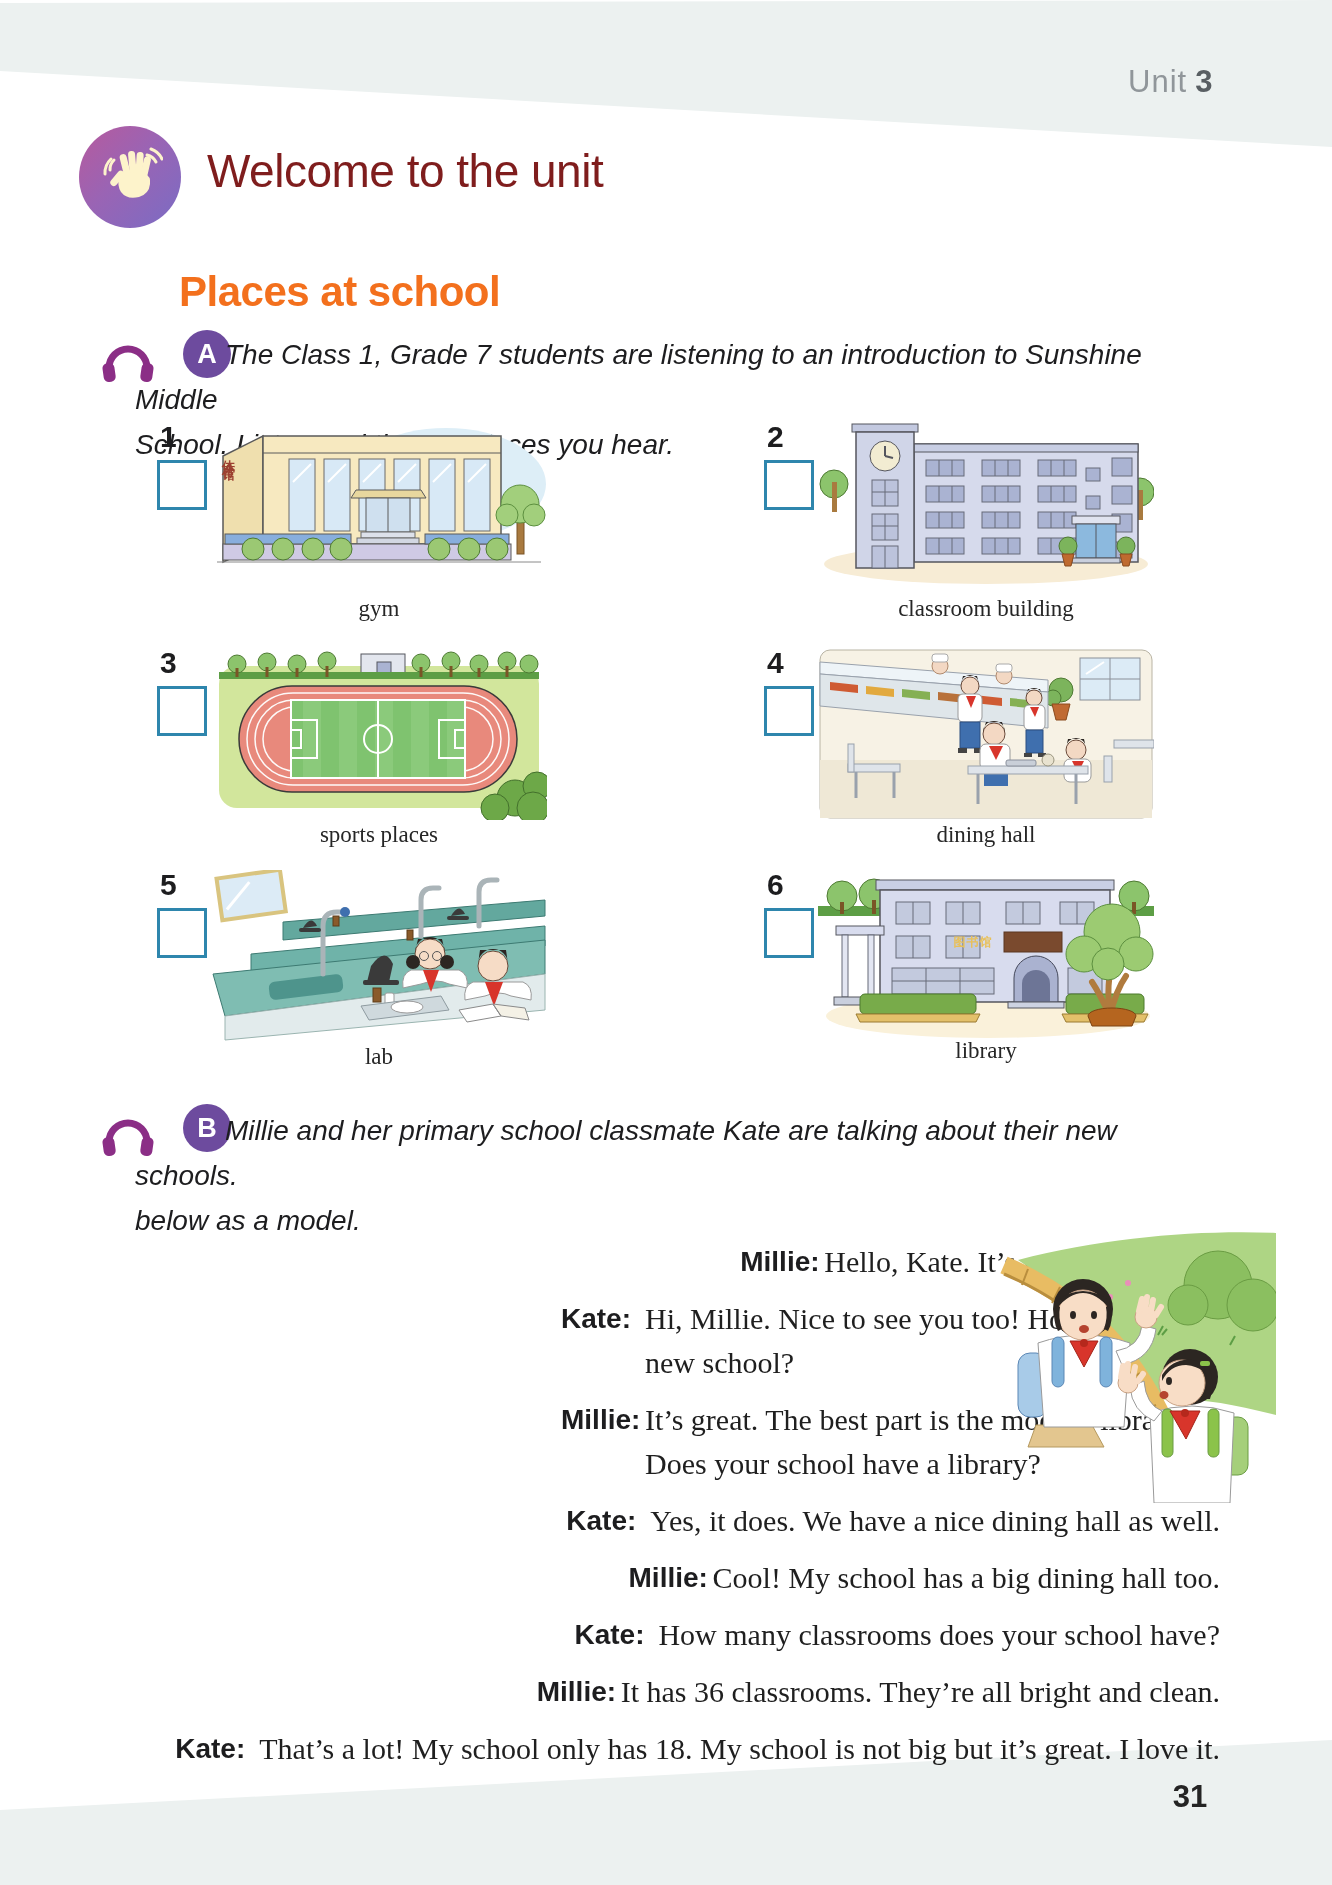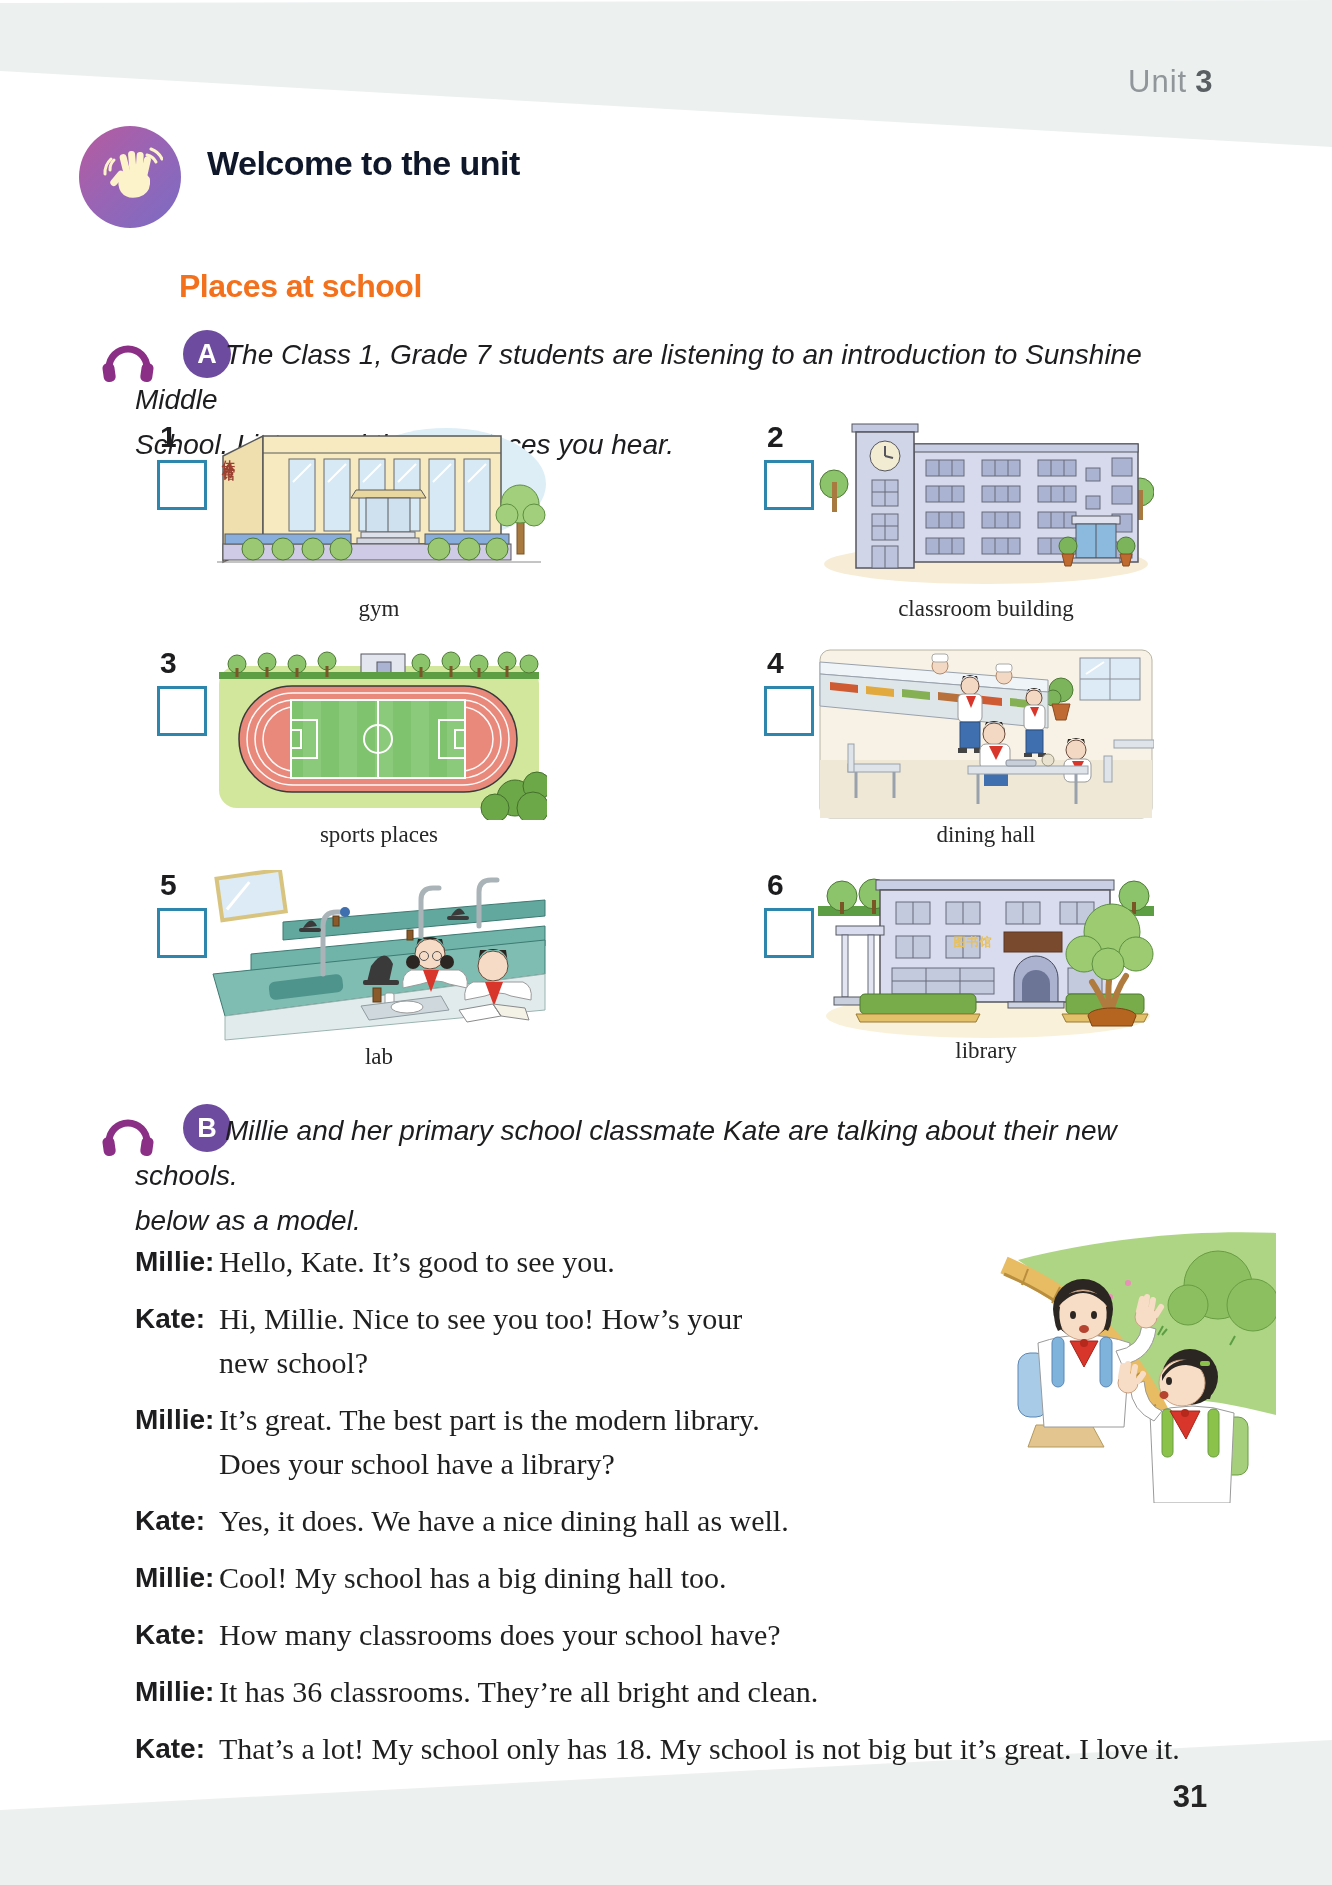--- a/index.html
+++ b/index.html
@@ -11,23 +11,23 @@
   .band-top{top:0;height:150px;clip-path:polygon(0 3px,1332px 0,1332px 147px,0 71px);}
   .band-bottom{top:1715px;height:170px;clip-path:polygon(0 95px,1332px 25px,1332px 170px,0 170px);}
   .unit-tag{position:absolute;top:64px;left:1128px;font-size:31px;letter-spacing:1px;}
   .unit-tag .u{color:#90969a;font-weight:400;margin-top:20px;}
   .unit-tag .n{color:#595f63;font-weight:700;margin-left:8px;}
   .page-num{position:absolute;top:1779px;left:1158px;width:64px;text-align:center;
     font-size:31px;font-weight:700;color:#242424;z-index:3;}
   .wave-badge{position:absolute;left:79px;top:126px;width:102px;height:102px;border-radius:50%;
     background:linear-gradient(135deg,#b75a9d 0%,#9a64b4 45%,#7a6cc4 100%);
     display:flex;align-items:center;justify-content:center;}
-  .title-main{position:absolute;left:207px;top:144px;font-size:34px;font-weight:700;
-    color:#0f172a;letter-spacing:-0.5px;}
-  .title-sub{position:absolute;left:179px;top:268px;font-size:32px;font-weight:700;
+  .title-main{position:absolute;left:207px;top:144px;font-size:46px;font-weight:400;
+    color:#7f1d1d;letter-spacing:-0.5px;}
+  .title-sub{position:absolute;left:179px;top:268px;font-size:42px;font-weight:700;
     color:#f3701d;letter-spacing:-0.5px;}
   .hp-icon{position:absolute;width:56px;height:50px;}
   .badge{position:absolute;width:48px;height:48px;border-radius:50%;background:#6d4b9e;
     color:#fff;font-size:27px;font-weight:700;display:flex;align-items:center;justify-content:center;}
   .instr{position:absolute;left:135px;width:1085px;font-style:italic;font-weight:500;
     font-size:28px;line-height:45px;color:#1d1d1f;}
   .instr .first{text-indent:90px;}
   
   .item{position:absolute;width:480px;height:228px;}
   .item .num{position:absolute;left:25px;top:0;font-size:30px;font-weight:700;color:#1d1d1f;}
@@ -36,21 +36,21 @@
   .item .art{position:absolute;left:76px;top:2px;width:336px;height:172px;}
   .item .art svg{width:100%;height:100%;display:block;}
   .item .caption{position:absolute;left:56px;top:176px;width:376px;text-align:center;
     font-family:"Liberation Serif",serif;font-size:23px;color:#262626;}
   .sign-v{position:absolute;writing-mode:vertical-rl;text-orientation:upright;
     font-size:13px;font-weight:700;color:#9c4031;letter-spacing:3px;}
   .sign-h{position:absolute;font-size:12px;font-weight:700;color:#e8c05a;letter-spacing:1px;
     text-align:center;}
   
   .dialogue{position:absolute;left:135px;top:1240px;width:1085px;}
-  .dlg{display:flex;margin-bottom:13px;}
+  .dlg{display:flex;margin-bottom:13px;justify-content:flex-end;}
   .dlg-speaker{flex:0 0 84px;font-size:28px;font-weight:700;color:#1d1d1f;line-height:44px;}
   .dlg-text{font-family:"Liberation Serif",serif;font-size:30px;line-height:44px;color:#1f1f1f;
     max-width:990px;}
   .dlg:nth-of-type(2) .dlg-text,.dlg:nth-of-type(3) .dlg-text{max-width:575px;}
   .girls-art{position:absolute;left:878px;top:1225px;width:398px;height:278px;}
   .girls-art svg{width:100%;height:100%;display:block;}
   .sec-c{position:absolute;left:135px;top:1750px;width:1000px;}
 </style>
 </head>
 <body>

